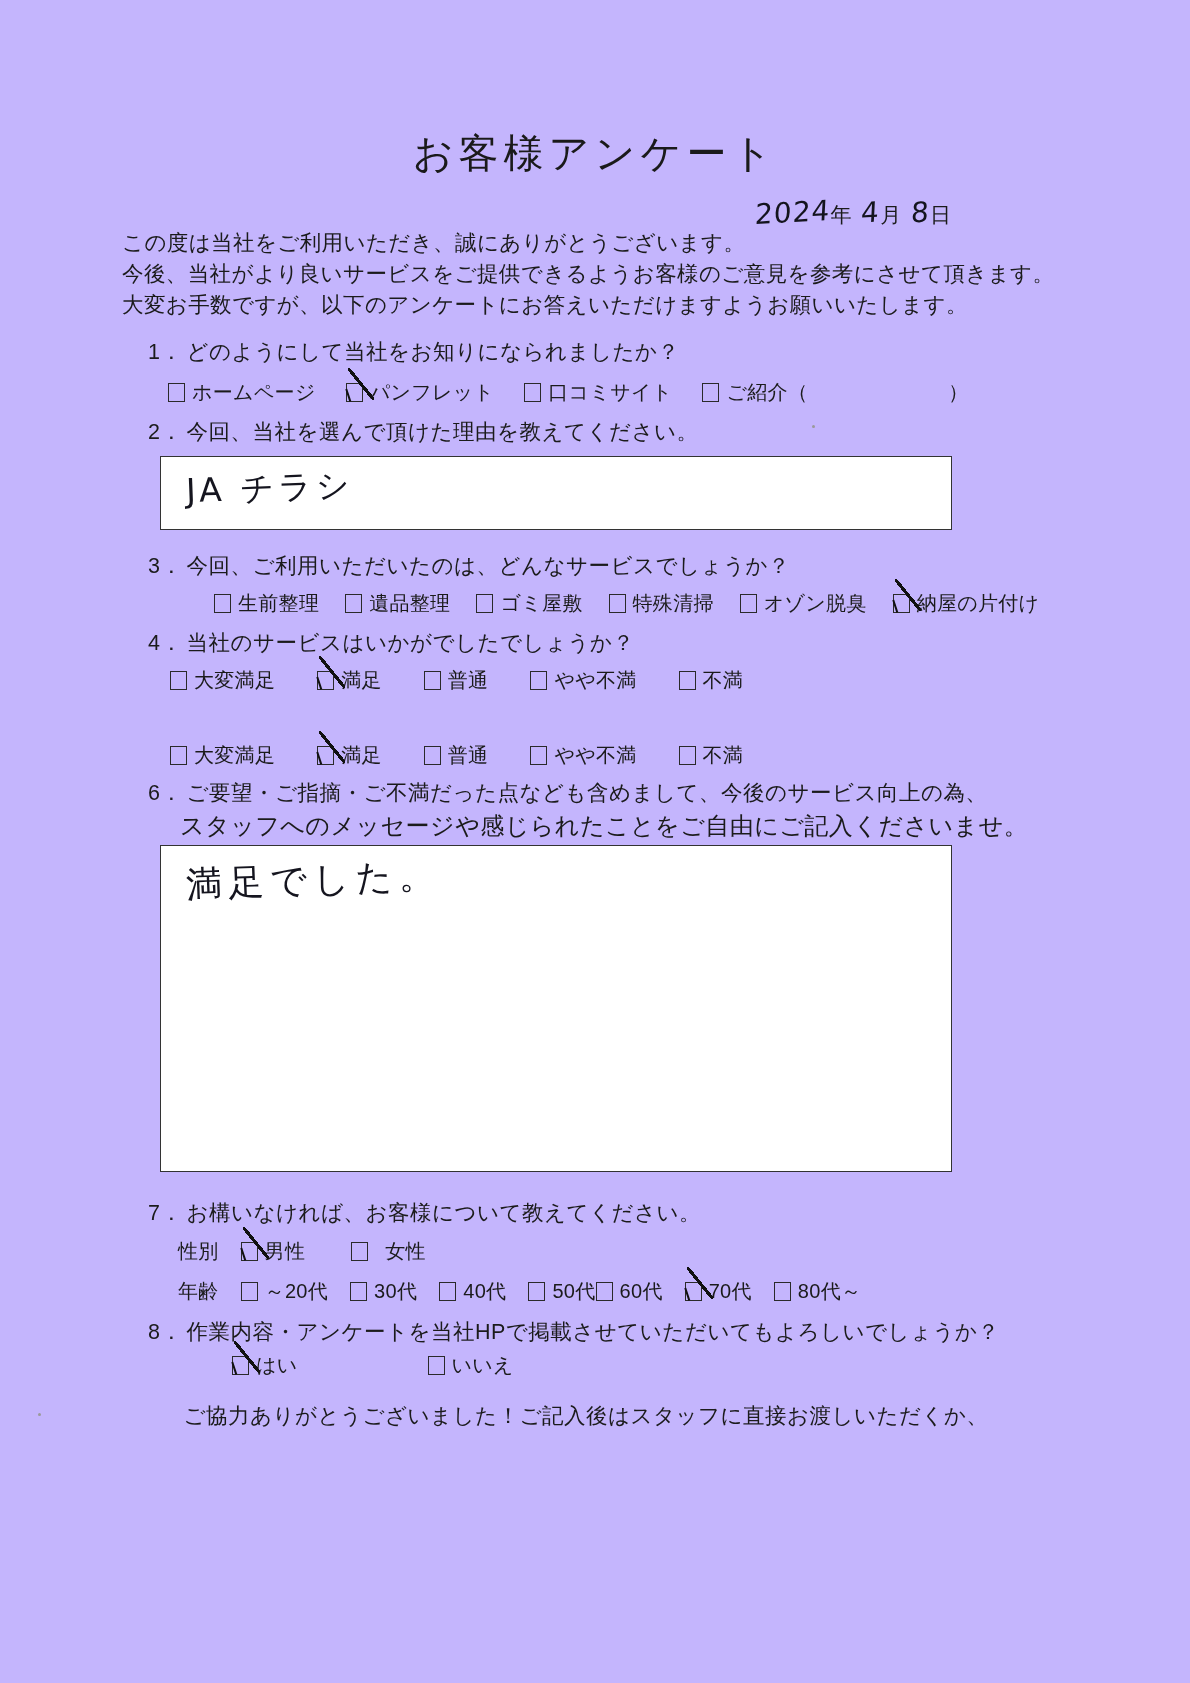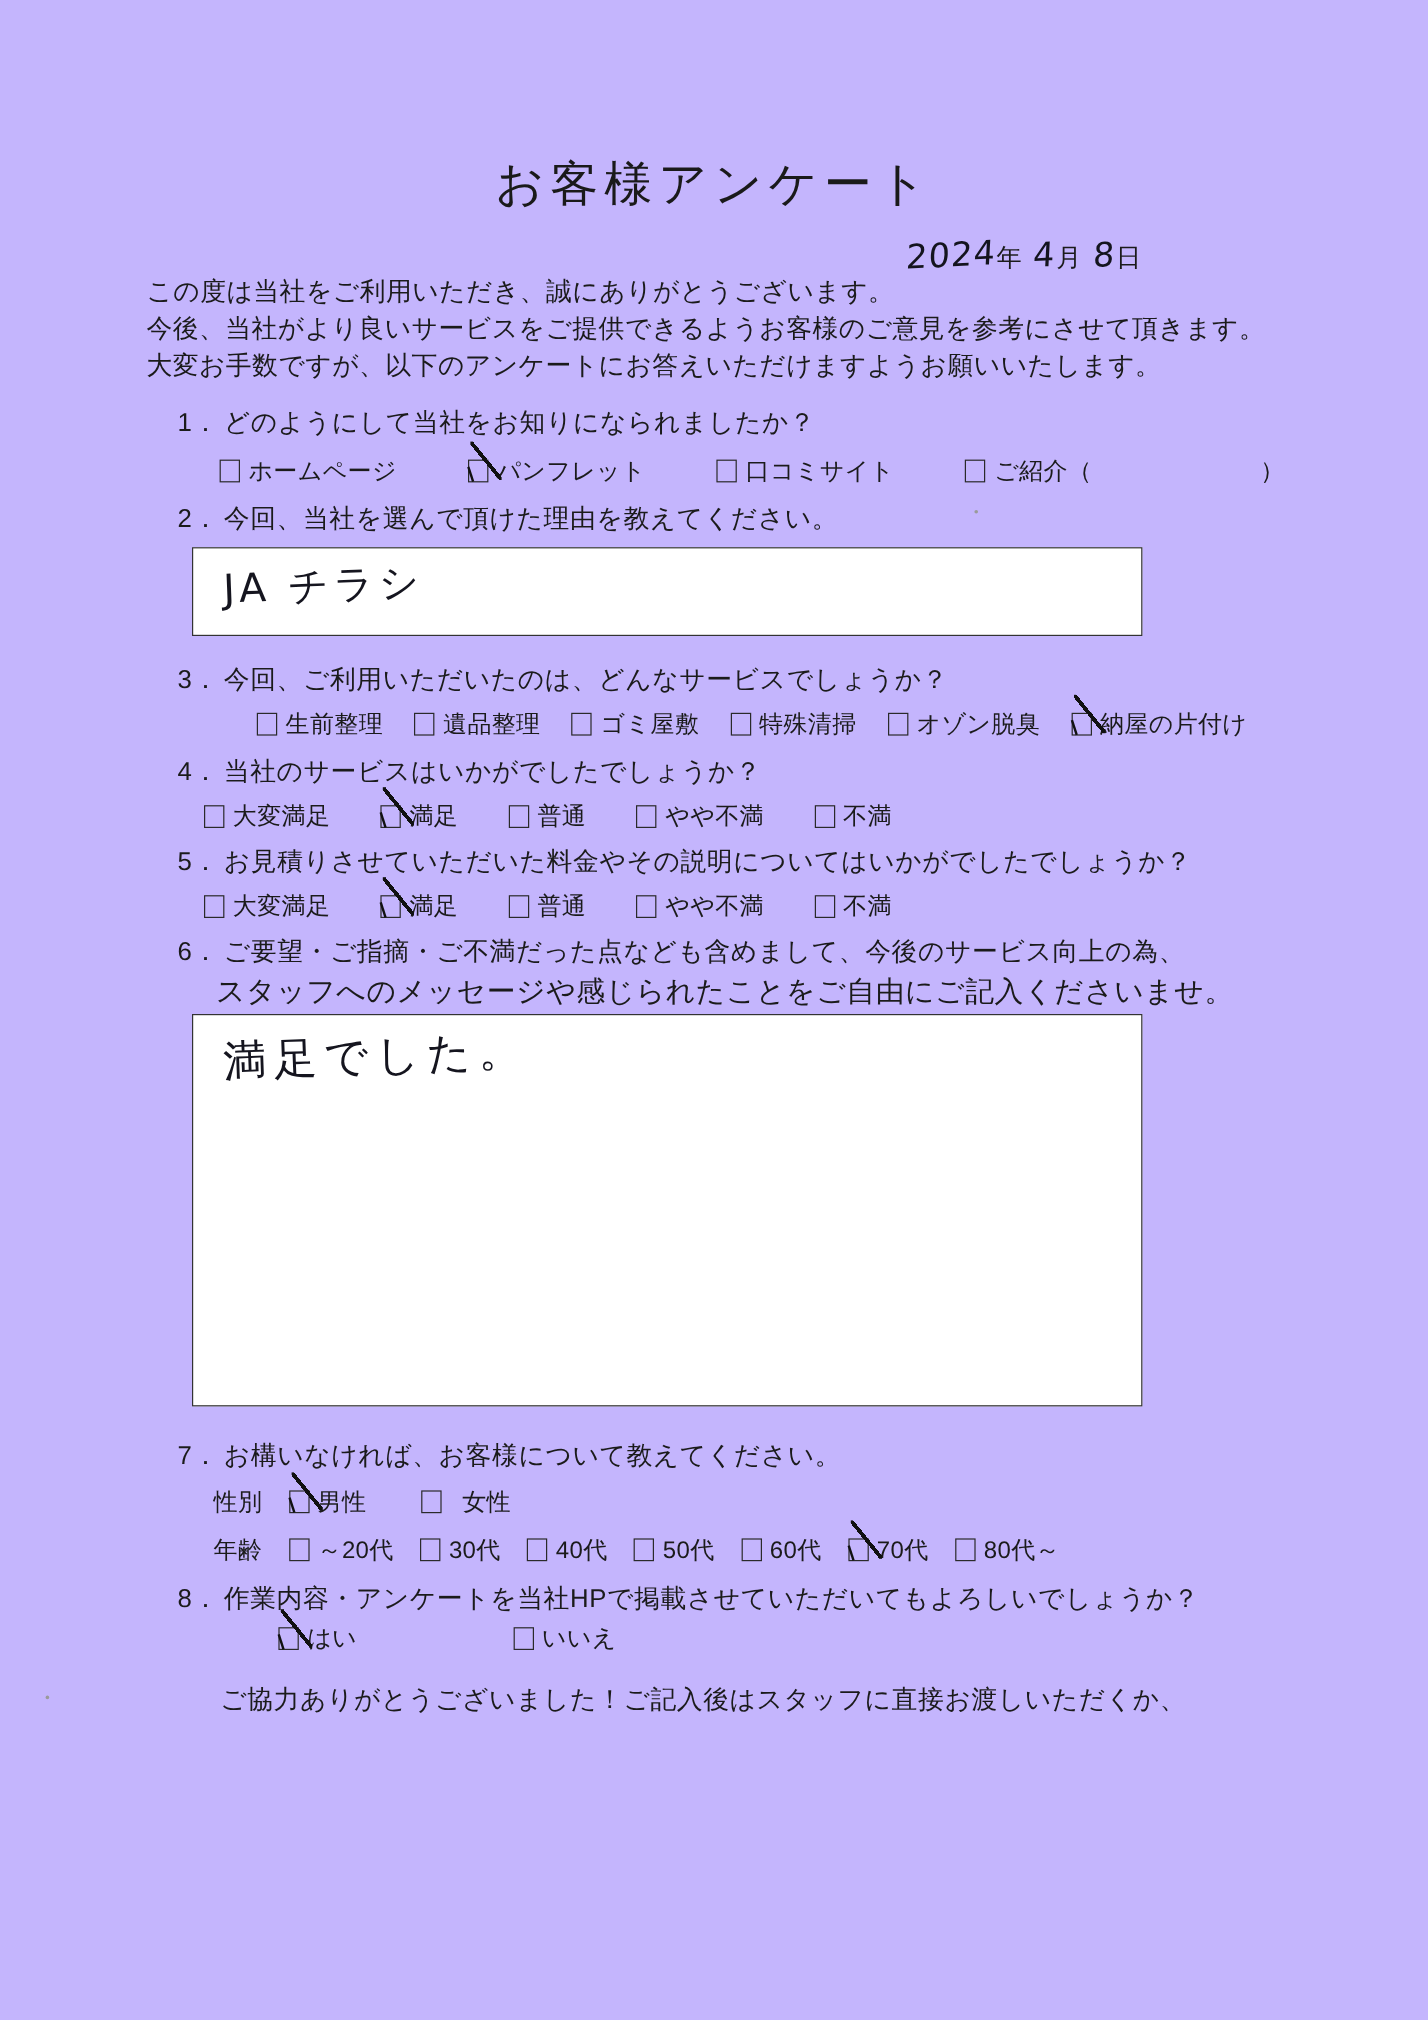--- a/index.html
+++ b/index.html
@@ -183,21 +183,21 @@
 
   <div class="intro">
     <div>この度は当社をご利用いただき、誠にありがとうございます。</div>
     <div>今後、当社がより良いサービスをご提供できるようお客様のご意見を参考にさせて頂きます。</div>
     <div>大変お手数ですが、以下のアンケートにお答えいただけますようお願いいたします。</div>
   </div>
 
   <div class="q" style="left:148px; top:337px;">
     <span class="q-num">1．</span><span>どのようにして当社をお知りになられましたか？</span>
   </div>
-  <div class="opts" style="left:183px; top:379px;gap:29px;">
+  <div class="opts" style="left:168px; top:379px;">
     <span class="opt" style="margin-right:30px;">
       <span class="box"></span>
       <span class="opt-label">ホームページ</span>
     </span>
     <span class="opt" style="margin-right:30px;">
       <span class="box check"></span>
       <span class="opt-label">パンフレット</span>
     </span>
     <span class="opt" style="margin-right:30px;">
       <span class="box"></span>
@@ -266,23 +266,20 @@
     <span class="opt" style="margin-right:42px;">
       <span class="box"></span>
       <span class="opt-label">やや不満</span>
     </span>
     <span class="opt">
       <span class="box"></span>
       <span class="opt-label">不満</span>
     </span>
   </div>
 
-  <div class="q" style="left:148px; top:703px;">
-    <span class="q-num">5．</span><span>お見積りさせていただいた料金やその説明についてはいかがでしたでしょうか？</span>
-  </div>
   <div class="opts" style="left:170px; top:742px;">
     <span class="opt" style="margin-right:42px;">
       <span class="box"></span>
       <span class="opt-label">大変満足</span>
     </span>
     <span class="opt" style="margin-right:42px;">
       <span class="box check"></span>
       <span class="opt-label">満足</span>
     </span>
     <span class="opt" style="margin-right:42px;">
@@ -327,21 +324,21 @@
       <span class="opt-label">～20代</span>
     </span>
     <span class="opt" style="margin-right:22px;">
       <span class="box"></span>
       <span class="opt-label">30代</span>
     </span>
     <span class="opt" style="margin-right:22px;">
       <span class="box"></span>
       <span class="opt-label">40代</span>
     </span>
-    <span class="opt" style="margin-right:22px;">
+    <span class="opt" style="">
       <span class="box"></span>
       <span class="opt-label">50代</span>
     </span>
     <span class="opt" style="margin-right:22px;">
       <span class="box"></span>
       <span class="opt-label">60代</span>
     </span>
     <span class="opt" style="margin-right:22px;">
       <span class="box check"></span>
       <span class="opt-label">70代</span>

